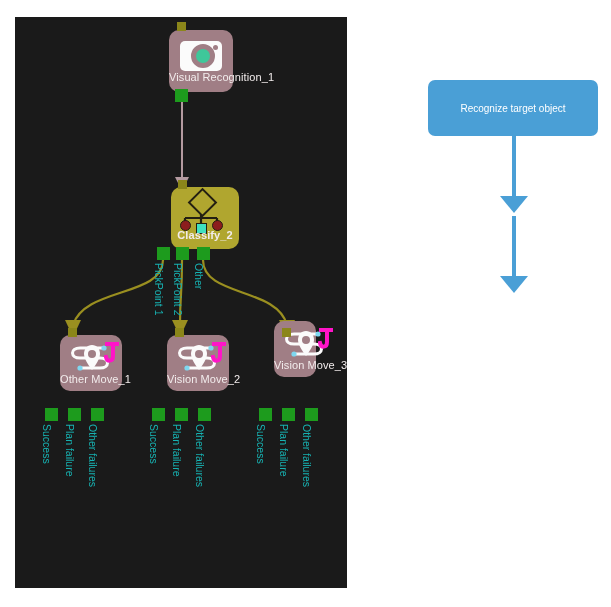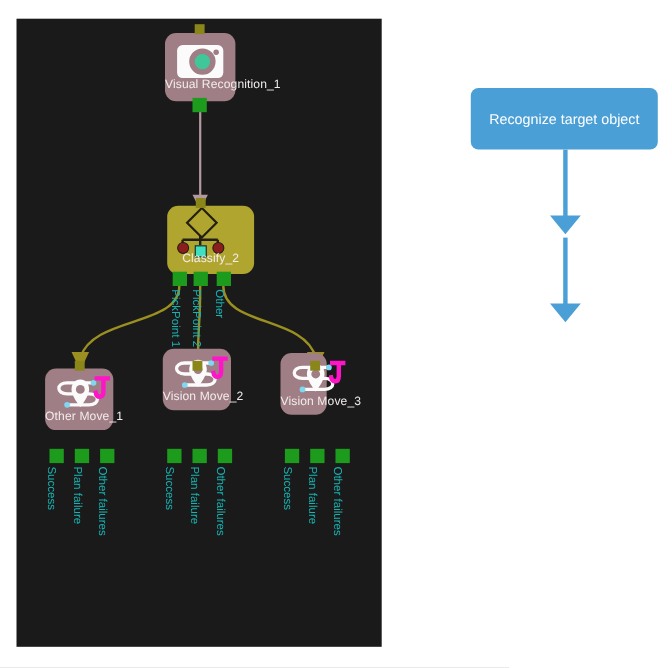--- a/index.html
+++ b/index.html
@@ -3,21 +3,21 @@
 <meta charset="utf-8">
 <style>
   html,body{margin:0;padding:0;background:#ffffff;}
   body{width:611px;height:607px;position:relative;overflow:hidden;
        font-family:"Liberation Sans","DejaVu Sans",sans-serif;}
 
   
   #canvas{position:absolute;left:15px;top:17px;width:332px;height:571px;
           background:#1a1a1a;overflow:hidden;}
 
-  .node{position:absolute;border-radius:10px;}
+  .node{position:absolute;border-radius:10px;margin-left:19px;}
   .node-vis{background:#a07e85;}
   .node-move{background:#a07e85;}
   .node-classify{background:#b0a62f;}
 
   .node-label{position:absolute;left:0;width:100%;text-align:center;
               color:#f2ecec;font-size:11px;letter-spacing:.1px;
               white-space:nowrap;pointer-events:none;}
 
   
   .in-port{position:absolute;width:9px;height:9px;background:#8b861a;}
@@ -46,21 +46,21 @@
          background:#8c1d1d;border:1.5px solid #231f12;box-sizing:border-box;}
   .csq{position:absolute;width:11px;height:11px;background:#3fe0c0;
        border:1.5px solid #231f12;box-sizing:border-box;}
 
   
   .vm-icon{position:absolute;}
 
   
   #flow{position:absolute;left:428px;top:80px;width:170px;}
   .fbox{position:relative;width:170px;background:#4a9fd6;border-radius:7px;
-        color:#ffffff;font-size:13px;line-height:15px;text-align:center;
+        color:#ffffff;font-size:10px;line-height:15px;text-align:center;
         display:flex;align-items:center;justify-content:center;
         padding:6px 10px;box-sizing:border-box;}
   .farrow{position:relative;height:80px;}
   .farrow .shaft{position:absolute;left:84px;top:0;width:4px;height:62px;
                  background:#4a9fd6;}
   .farrow .head{position:absolute;left:72px;top:60px;width:0;height:0;
                 border-left:14px solid transparent;border-right:14px solid transparent;
                 border-top:17px solid #4a9fd6;}
 </style>
 </head>
@@ -86,21 +86,21 @@
   <div class="node node-vis" style="left:135px;top:13px;width:64px;height:62px;">
     <div class="cam" style="left:11px;top:11px;width:42px;height:30px;">
       <div class="cam-lens" style="left:11px;top:3px;width:24px;height:24px;"></div>
       <div class="cam-dot" style="left:33px;top:4px;"></div>
     </div>
     <div class="node-label" style="top:41px;">Visual Recognition_1</div>
   </div>
   <div class="in-port" style="left:162px;top:5px;"></div>
   <div class="out-port" style="left:160px;top:72px;"></div>
 
-  <div class="node node-classify" style="left:137px;top:170px;width:79px;height:62px;">
+  <div class="node node-classify" style="left:137px;top:170px;width:68px;height:62px;font-weight:bold;">
     <div class="vm-icon" style="left:0;top:0;width:60px;height:48px;">
       <div class="dia" style="left:21px;top:5px;"></div>
       <svg style="position:absolute;left:0;top:0;width:60px;height:48px;">
         <path d="M30,27 L30,31 M14,31 L46,31 M14,31 L14,35 M46,31 L46,35 M30,31 L30,36" stroke="#231f12" stroke-width="2.2" fill="none"></path>
       </svg>
       <div class="cnode" style="left:9px;top:33px;"></div>
       <div class="cnode" style="left:41px;top:33px;"></div>
       <div class="csq" style="left:25px;top:36px;"></div>
     </div>
     <div class="node-label" style="top:42px;">Classify_2</div>
@@ -133,21 +133,21 @@
     <div class="node-label" style="top:38px;">Other Move_1</div>
   </div>
   <div class="in-port" style="left:53px;top:311px;"></div>
   <div class="out-port" style="left:30px;top:391px;"></div>
   <div class="out-port" style="left:53px;top:391px;"></div>
   <div class="out-port" style="left:76px;top:391px;"></div>
   <div class="port-cap" style="left:38px;top:407px;">Success</div>
   <div class="port-cap" style="left:61px;top:407px;">Plan failure</div>
   <div class="port-cap" style="left:84px;top:407px;">Other failures</div>
 
-  <div class="node node-move" style="left:133px;top:300px;width:62px;height:56px;">
+  <div class="node node-move" style="left:133px;top:318px;width:62px;height:56px;">
     <div class="vm-icon" style="left:0;top:0;width:62px;height:44px;">
       <svg style="position:absolute;left:0;top:0;width:62px;height:44px;">
         <path d="M44,13 L20,13 C10,13 10,23 20,23 L40,23 C50,23 50,33 40,33 L20,33" stroke="#fbfbfb" stroke-width="3" fill="none" stroke-linecap="round"></path>
         <circle cx="44" cy="13" r="2.6" fill="#7fd7f0"></circle>
         <circle cx="20" cy="33" r="2.6" fill="#7fd7f0"></circle>
       </svg>
       <svg style="position:absolute;left:21px;top:8px;width:22px;height:30px;">
         <path d="M11,2 C16,2 19,6 19,11 C19,17 11,27 11,27 C11,27 3,17 3,11 C3,6 6,2 11,2 Z" fill="#fbfbfb"></path>
         <circle cx="11" cy="11" r="4" fill="#a07e85"></circle>
       </svg>

